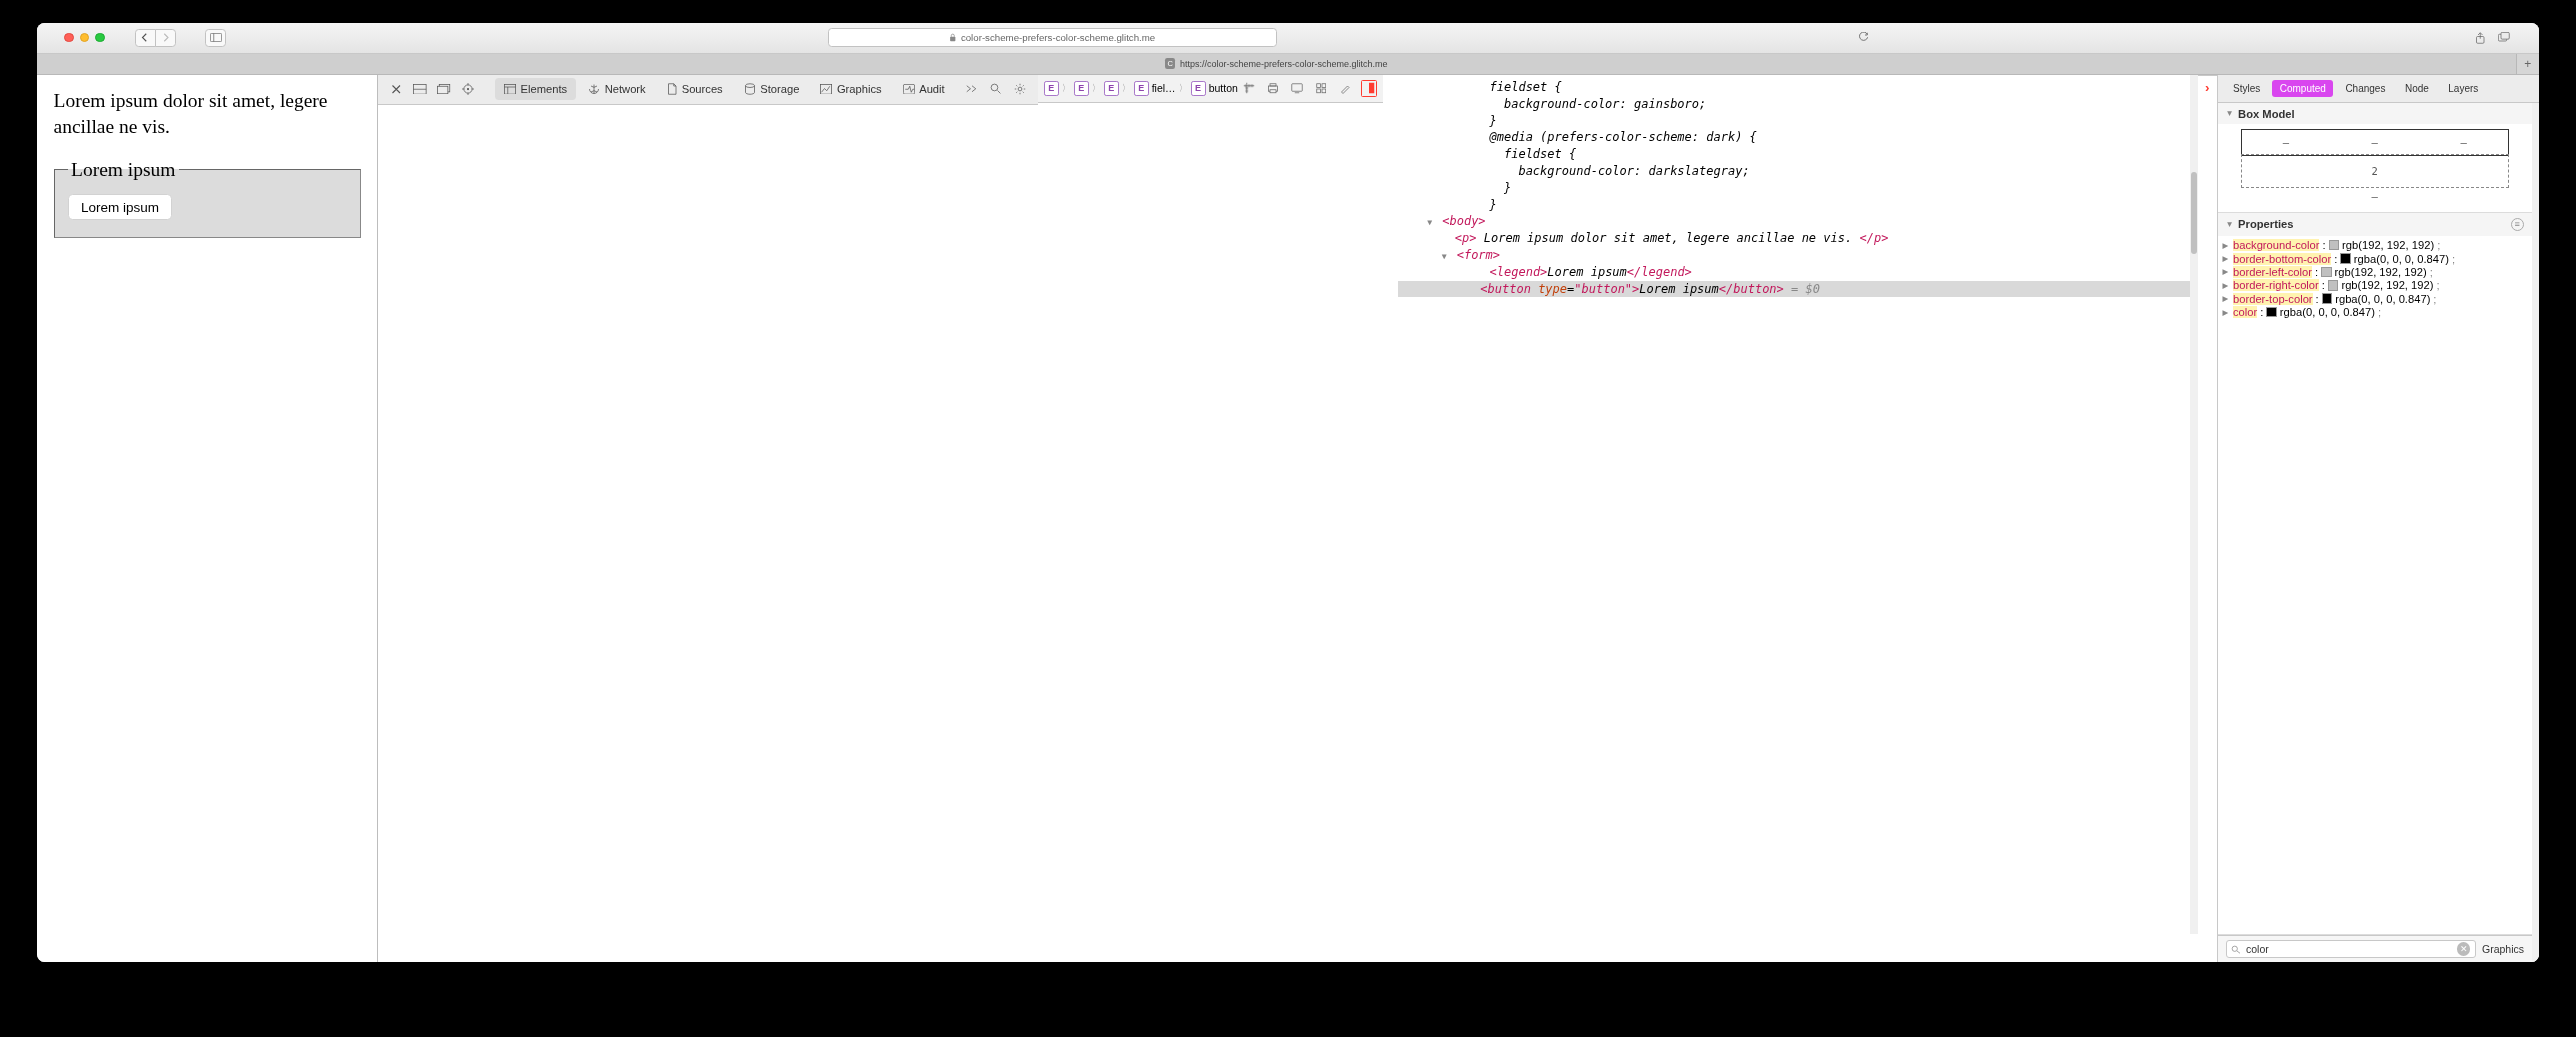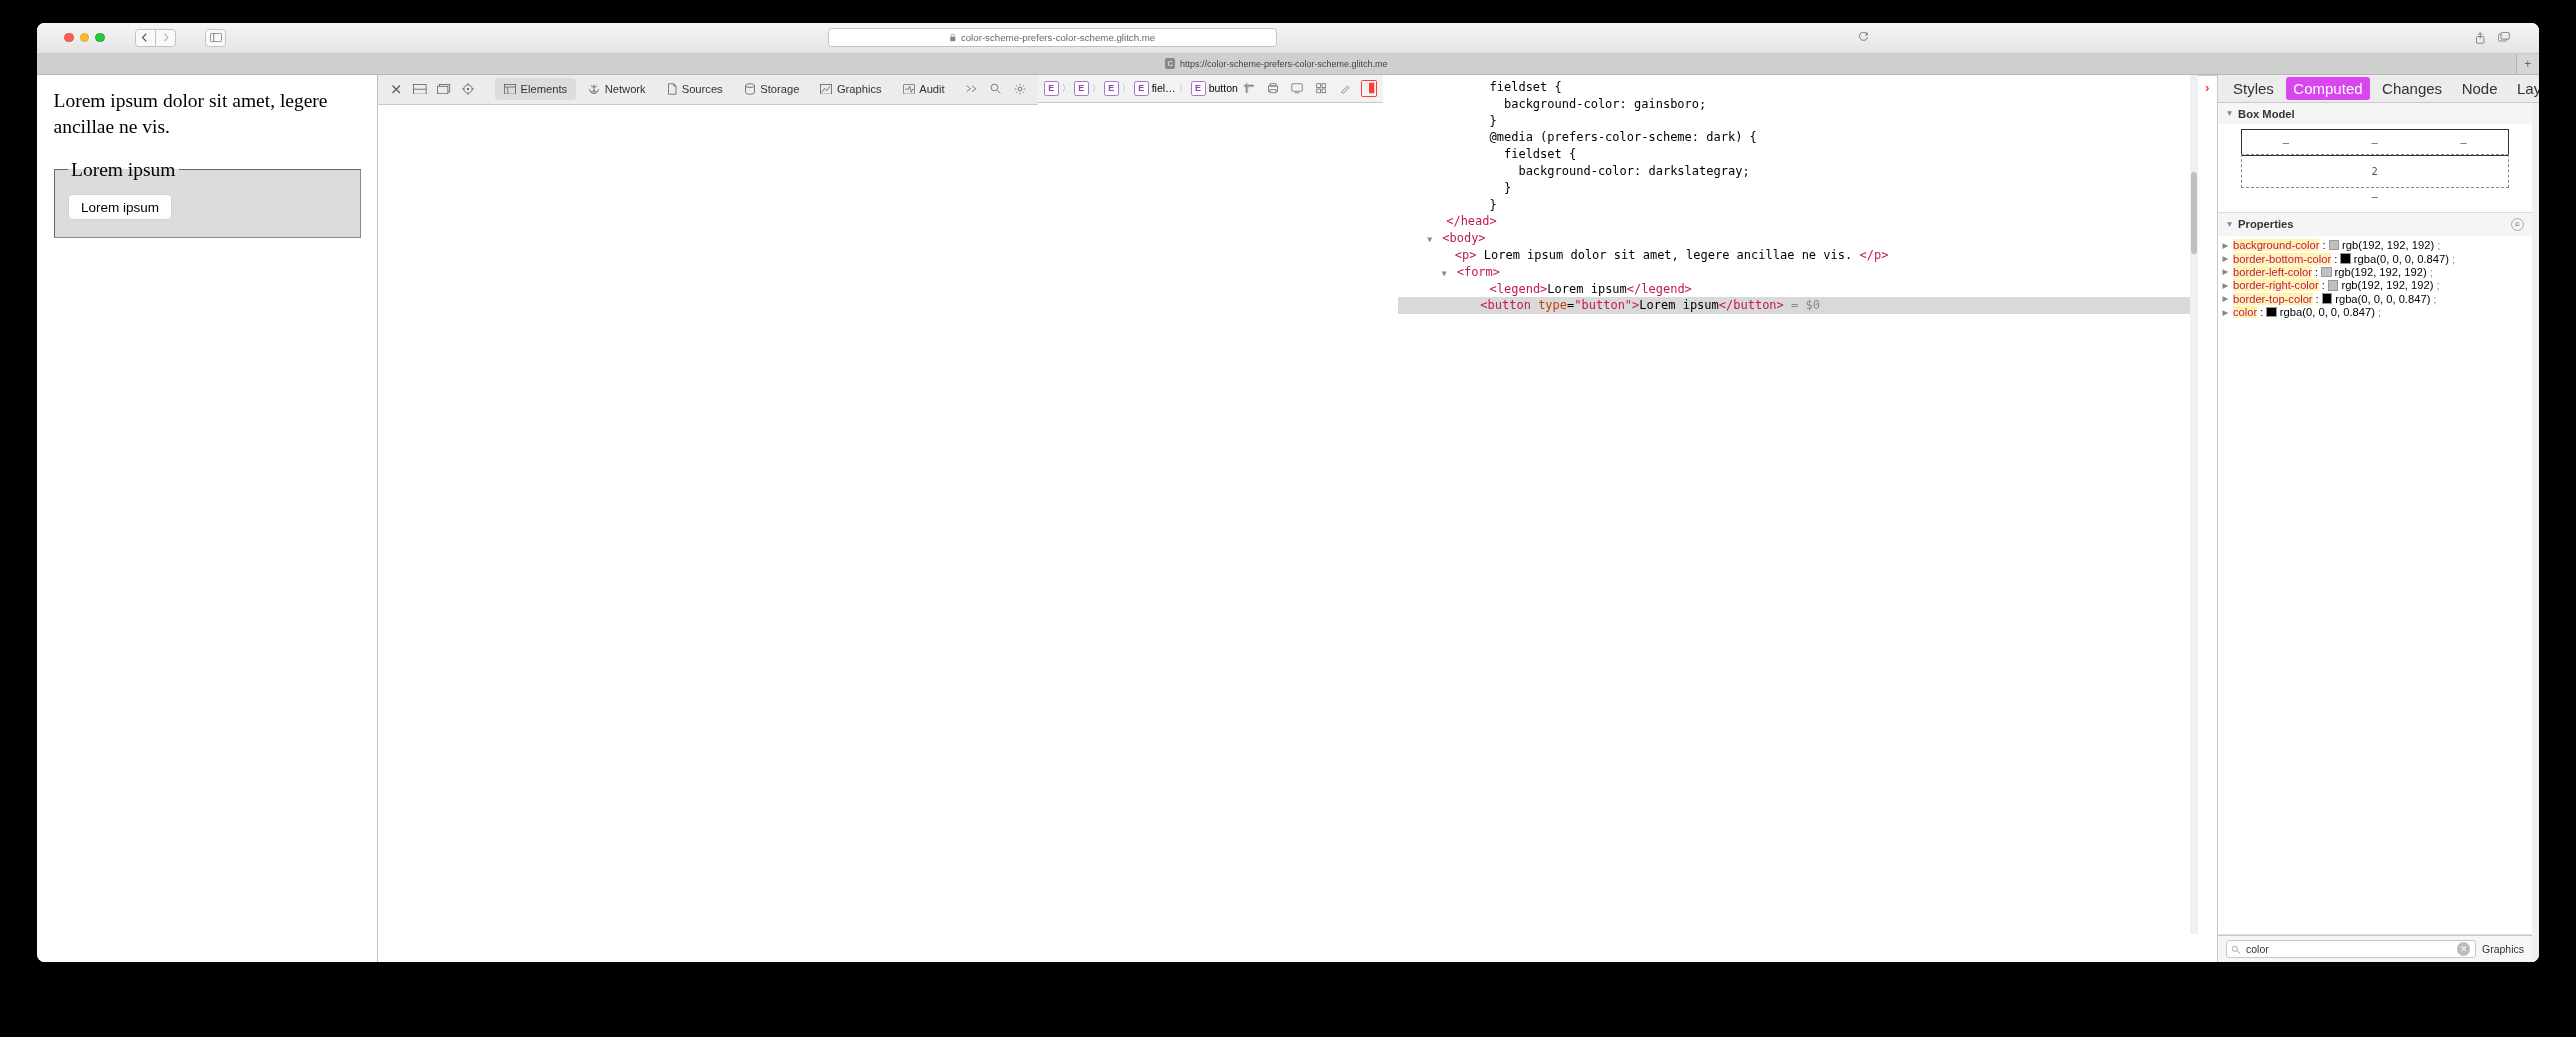--- a/index.html
+++ b/index.html
@@ -97,37 +97,37 @@
     background:#f2f2f2;
   }
   .crumb{display:flex;align-items:center;gap:3px;font-size:10.5px;}
   .crumb-tag{width:15px;height:15px;background:#fff;border:0.7px solid #a877c9;color:#8e44ad;border-radius:2.2px;
     display:flex;align-items:center;justify-content:center;font-size:9px;font-weight:bold;}
   .crumb-angle{color:#999;font-size:9px;}
   .dt-row2 .right-icons{margin-left:auto;display:flex;gap:7.5px;color:#666;}
   .dt-row2 .right-icons span{width:16.5px;height:16.5px;display:flex;align-items:center;justify-content:center;}
   .force-dark{color:#ff3b30;border:0.7px solid #ff3b30;border-radius:1.5px;width:13.5px;height:13.5px;}
 
-  .dom{flex:1;overflow:auto;font-family:Menlo,Consolas,monospace;font-size:12px;line-height:1.4;padding:4.5px 0 4.5px 15px;position:relative;}
+  .dom{flex:1;overflow:auto;font-family:Menlo,Consolas,monospace;font-size:12px;line-height:1.4;padding:4.5px 0 4.5px 15px;position:relative;font-style:italic;}
   .dom .line{white-space:pre;padding:0 4.5px;}
   .dom .tag{color:#c2185b;}
   .dom .attr{color:#c2410c;}
   .dom .val{color:#c2185b;}
   .dom .wrap{white-space:normal;padding-left:67px;text-indent:-67px;margin-left:4.5px;}
   .dom .sel{background:#d9d9d9;}
   .dom .tw{display:inline-block;width:10.5px;color:#888;text-align:center;font-size:8.2px;}
   .dom-scroll{position:absolute;right:0;top:0;bottom:28.5px;width:7.5px;background:#f0f0f0;}
   .dom-scroll-thumb{position:absolute;right:0.7px;top:97px;width:6px;height:82px;background:#c0c0c0;border-radius:3px;}
   .console-row{height:25.5px;border-top:0.7px solid #c8c8c8;display:flex;align-items:center;padding:0 7.5px;}
   .console-prompt{color:#ff3b30;font-weight:bold;font-size:13.5px;}
 
   
   .rightpanel{width:322px;border-left:0.7px solid #c8c8c8;display:flex;flex-direction:column;background:#fff;}
   .rp-tabs{height:28.5px;background:#ececec;border-bottom:0.7px solid #c8c8c8;display:flex;align-items:center;gap:4.5px;padding:0 7.5px;}
-  .rp-tab{padding:3px 7.5px;border-radius:3px;font-size:15px;color:#333;text-align:center;}
+  .rp-tab{padding:3px 7.5px;border-radius:3px;font-size:10px;color:#333;text-align:center;}
   .rp-tab.active{background:#d946ef;color:#fff;}
   .section{border-bottom:0.7px solid #dcdcdc;}
   .sec-head{display:flex;align-items:center;gap:4.5px;padding:4.5px 7.5px;font-weight:600;font-size:11.2px;color:#333;background:#f5f5f5;}
   .sec-head .tw{color:#888;font-size:8.2px;}
   .boxmodel{padding:4.5px 22.5px 10.5px;font-family:Menlo,monospace;font-size:10.5px;}
   .bm-border{border:1.5px solid #333;position:relative;height:27px;display:flex;align-items:center;justify-content:space-around;color:#555;}
   .bm-margin{border:0.7px dashed #888;height:34px;display:flex;align-items:center;justify-content:center;color:#555;margin-top:-1.5px;position:relative;}
   .props{padding:3px 4.5px 6px;font-size:11.2px;}
   .prop{display:flex;align-items:center;gap:3px;padding:0.7px 0 0.7px 10.5px;position:relative;font-family:-apple-system,sans-serif;}
   .prop .tw{position:absolute;left:0;color:#888;font-size:7.5px;}
@@ -371,21 +371,20 @@
 
       <div class="dom">
         <div class="line">            fieldset {</div>
         <div class="line">              background-color: gainsboro;</div>
         <div class="line">            }</div>
         <div class="line">            @media (prefers-color-scheme: dark) {</div>
         <div class="line">              fieldset {</div>
         <div class="line">                background-color: darkslategray;</div>
         <div class="line">              }</div>
         <div class="line">            }</div>
-        <div class="line">      <span class="tag">&lt;/head&gt;</span></div>
         <div class="line">   <span class="tw">▼</span> <span class="tag">&lt;body&gt;</span></div>
         <div class="line wrap" style="padding-left:52px;text-indent:0;">        <span class="tag">&lt;p&gt;</span> <span>Lorem ipsum dolor sit amet, legere ancillae ne vis.</span> <span class="tag">&lt;/p&gt;</span></div>
         <div class="line">     <span class="tw">▼</span> <span class="tag">&lt;form&gt;</span></div>
         <div class="line">            <span class="tag">&lt;legend&gt;</span>Lorem ipsum<span class="tag">&lt;/legend&gt;</span></div>
         <div class="line sel" style="white-space:normal;padding-left:82px;text-indent:0px;">            <span class="tag">&lt;button</span> <span class="attr">type</span>=<span class="val">"button"</span><span class="tag">&gt;</span><span>Lorem ipsum</span><span class="tag">&lt;/button&gt;</span> <span style="color:#888;">= $0</span></div>
         <div class="dom-scroll">
             <div class="dom-scroll-thumb"></div>
           </div>
       </div>
 

